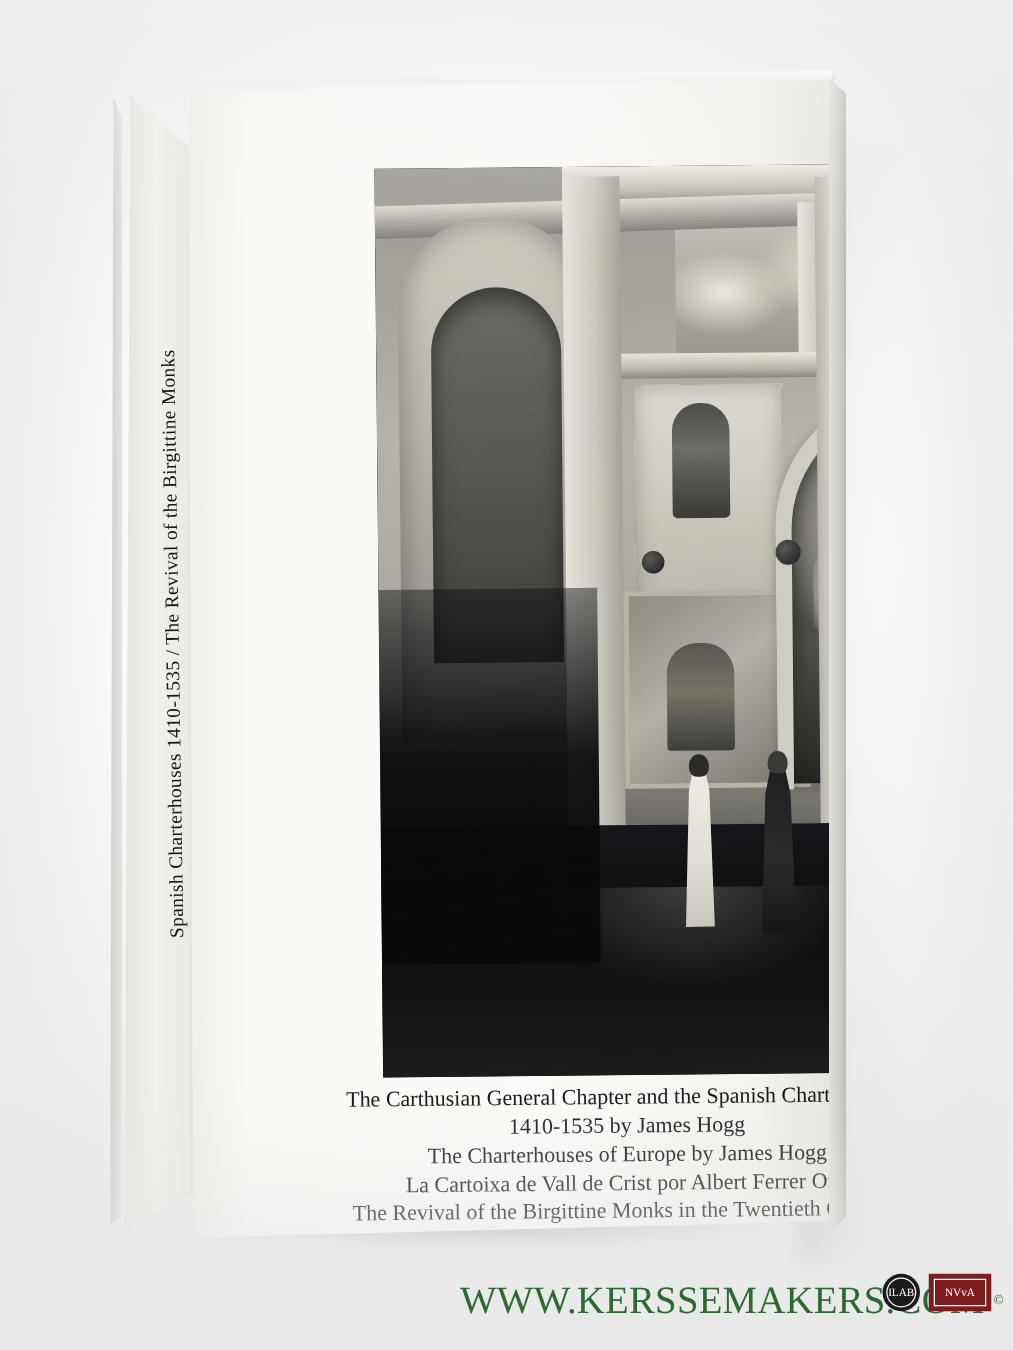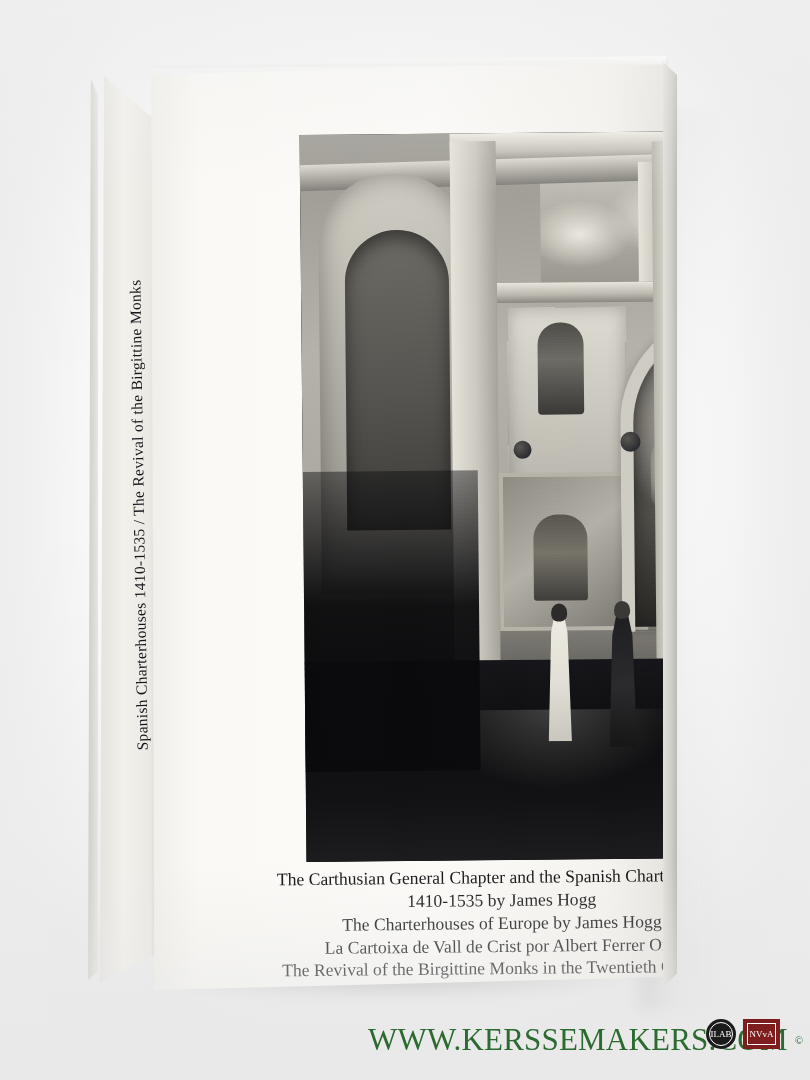--- a/index.html
+++ b/index.html
@@ -377,21 +377,21 @@
     position: absolute; inset: 3px;
     border: 1.6px solid #ffffff;
     border-radius: 50%;
   }
   .logo-circle .gl {
     position: absolute; left: 50%; top: 50%;
     transform: translate(-50%,-50%);
     color: #fff; font-size: 9px; font-family: "Liberation Serif", serif;
   }
   .logo-square {
-    width: 37px; height: 30px;
+    width: 50px; height: 30px;
     background: #7d1d1d;
     position: relative;
     text-decoration: underline;
   }
   .logo-square .inner {
     position: absolute; inset: 4px;
     border: 1.4px solid #ffffff;
   }
   .logo-square .gl {
     position: absolute; left: 50%; top: 50%;

